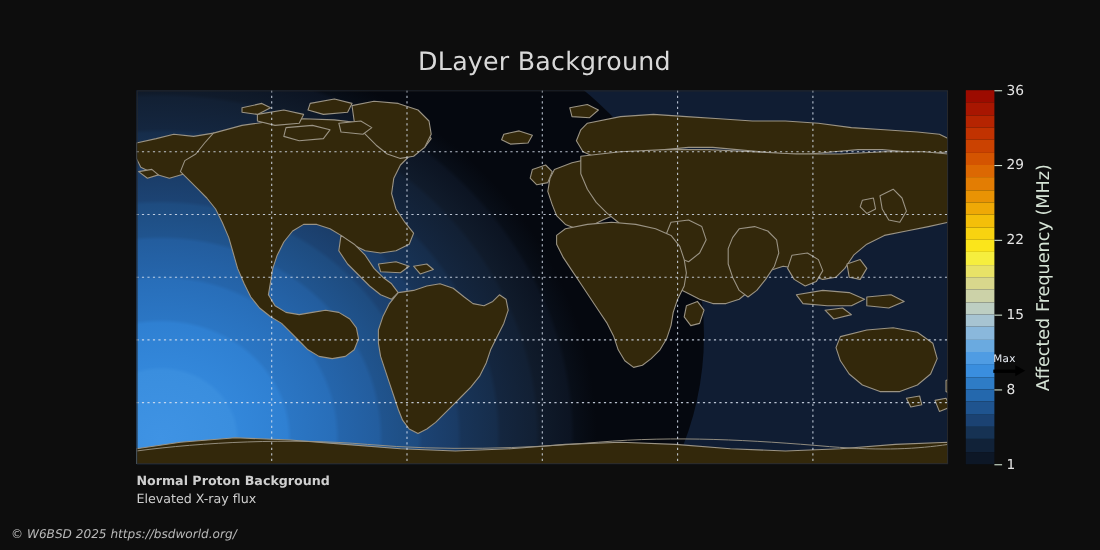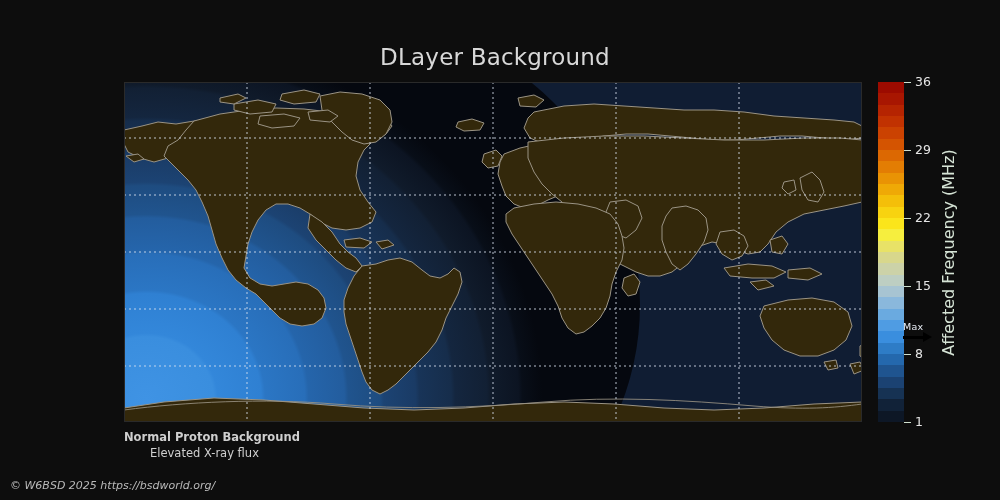--- a/index.html
+++ b/index.html
@@ -155,21 +155,21 @@
 
   
   .note {
     position: absolute;
     left: 124px;
     color: #cfcfcf;
     font-size: 11.5px;
     white-space: nowrap;
   }
   .note.l1 { top: 430px; font-weight: bold; }
-  .note.l2 { top: 446px; margin-left: 26px; }
+  .note.l2 { top: 446px; }
 
   .stamp {
     position: absolute;
     right: 138px;
     top: 433px;
     color: #cfcfcf;
     font-size: 11.5px;
     white-space: nowrap;
   }
 

